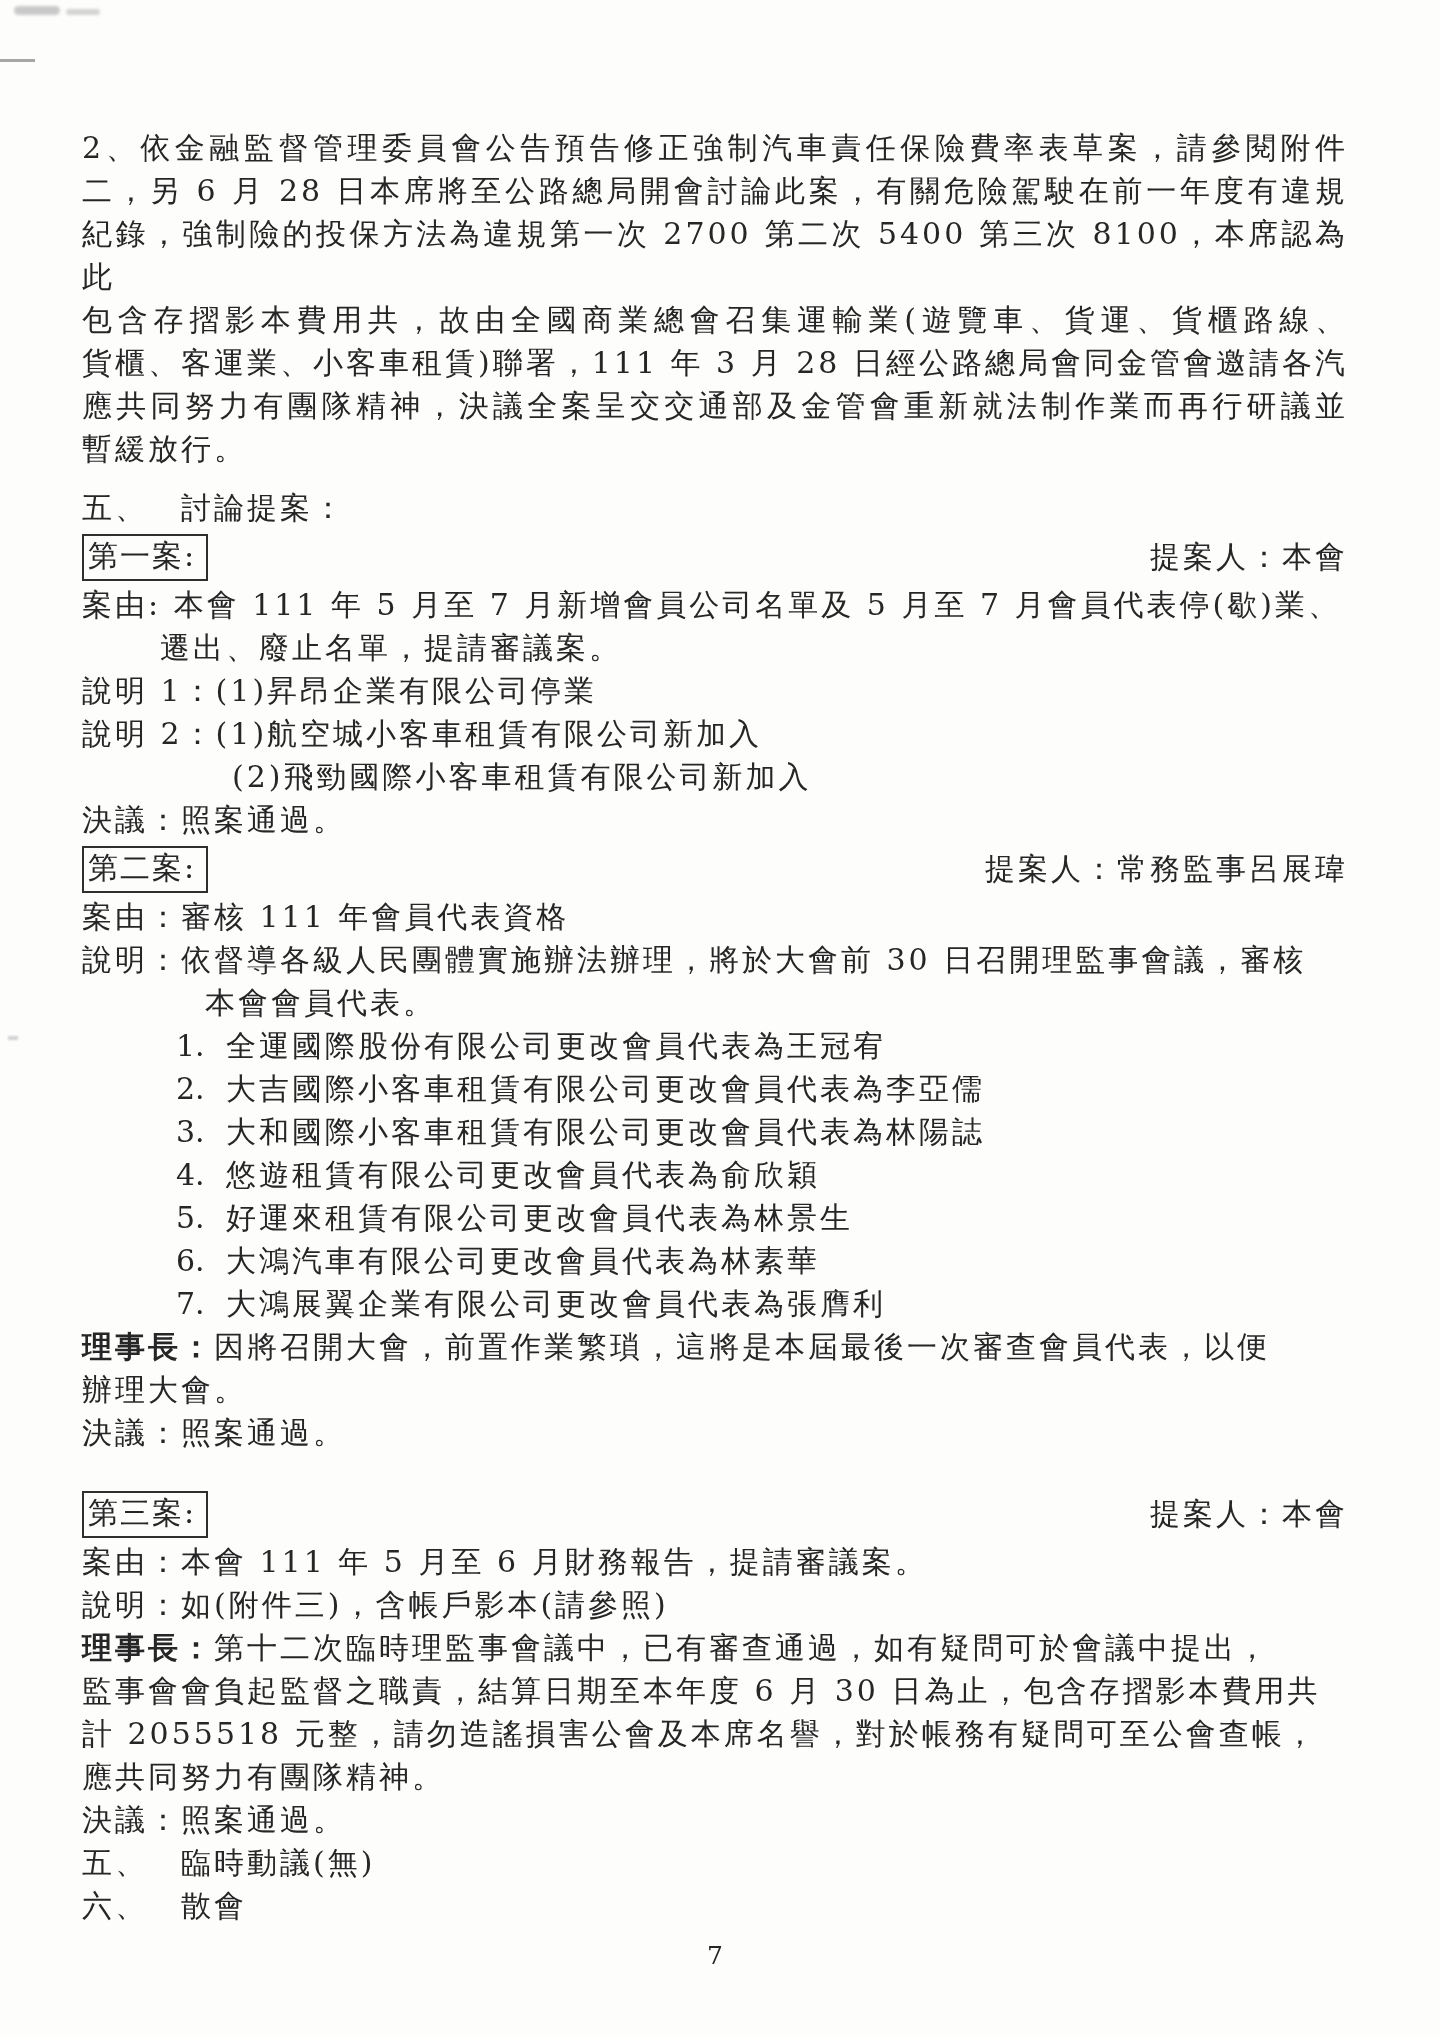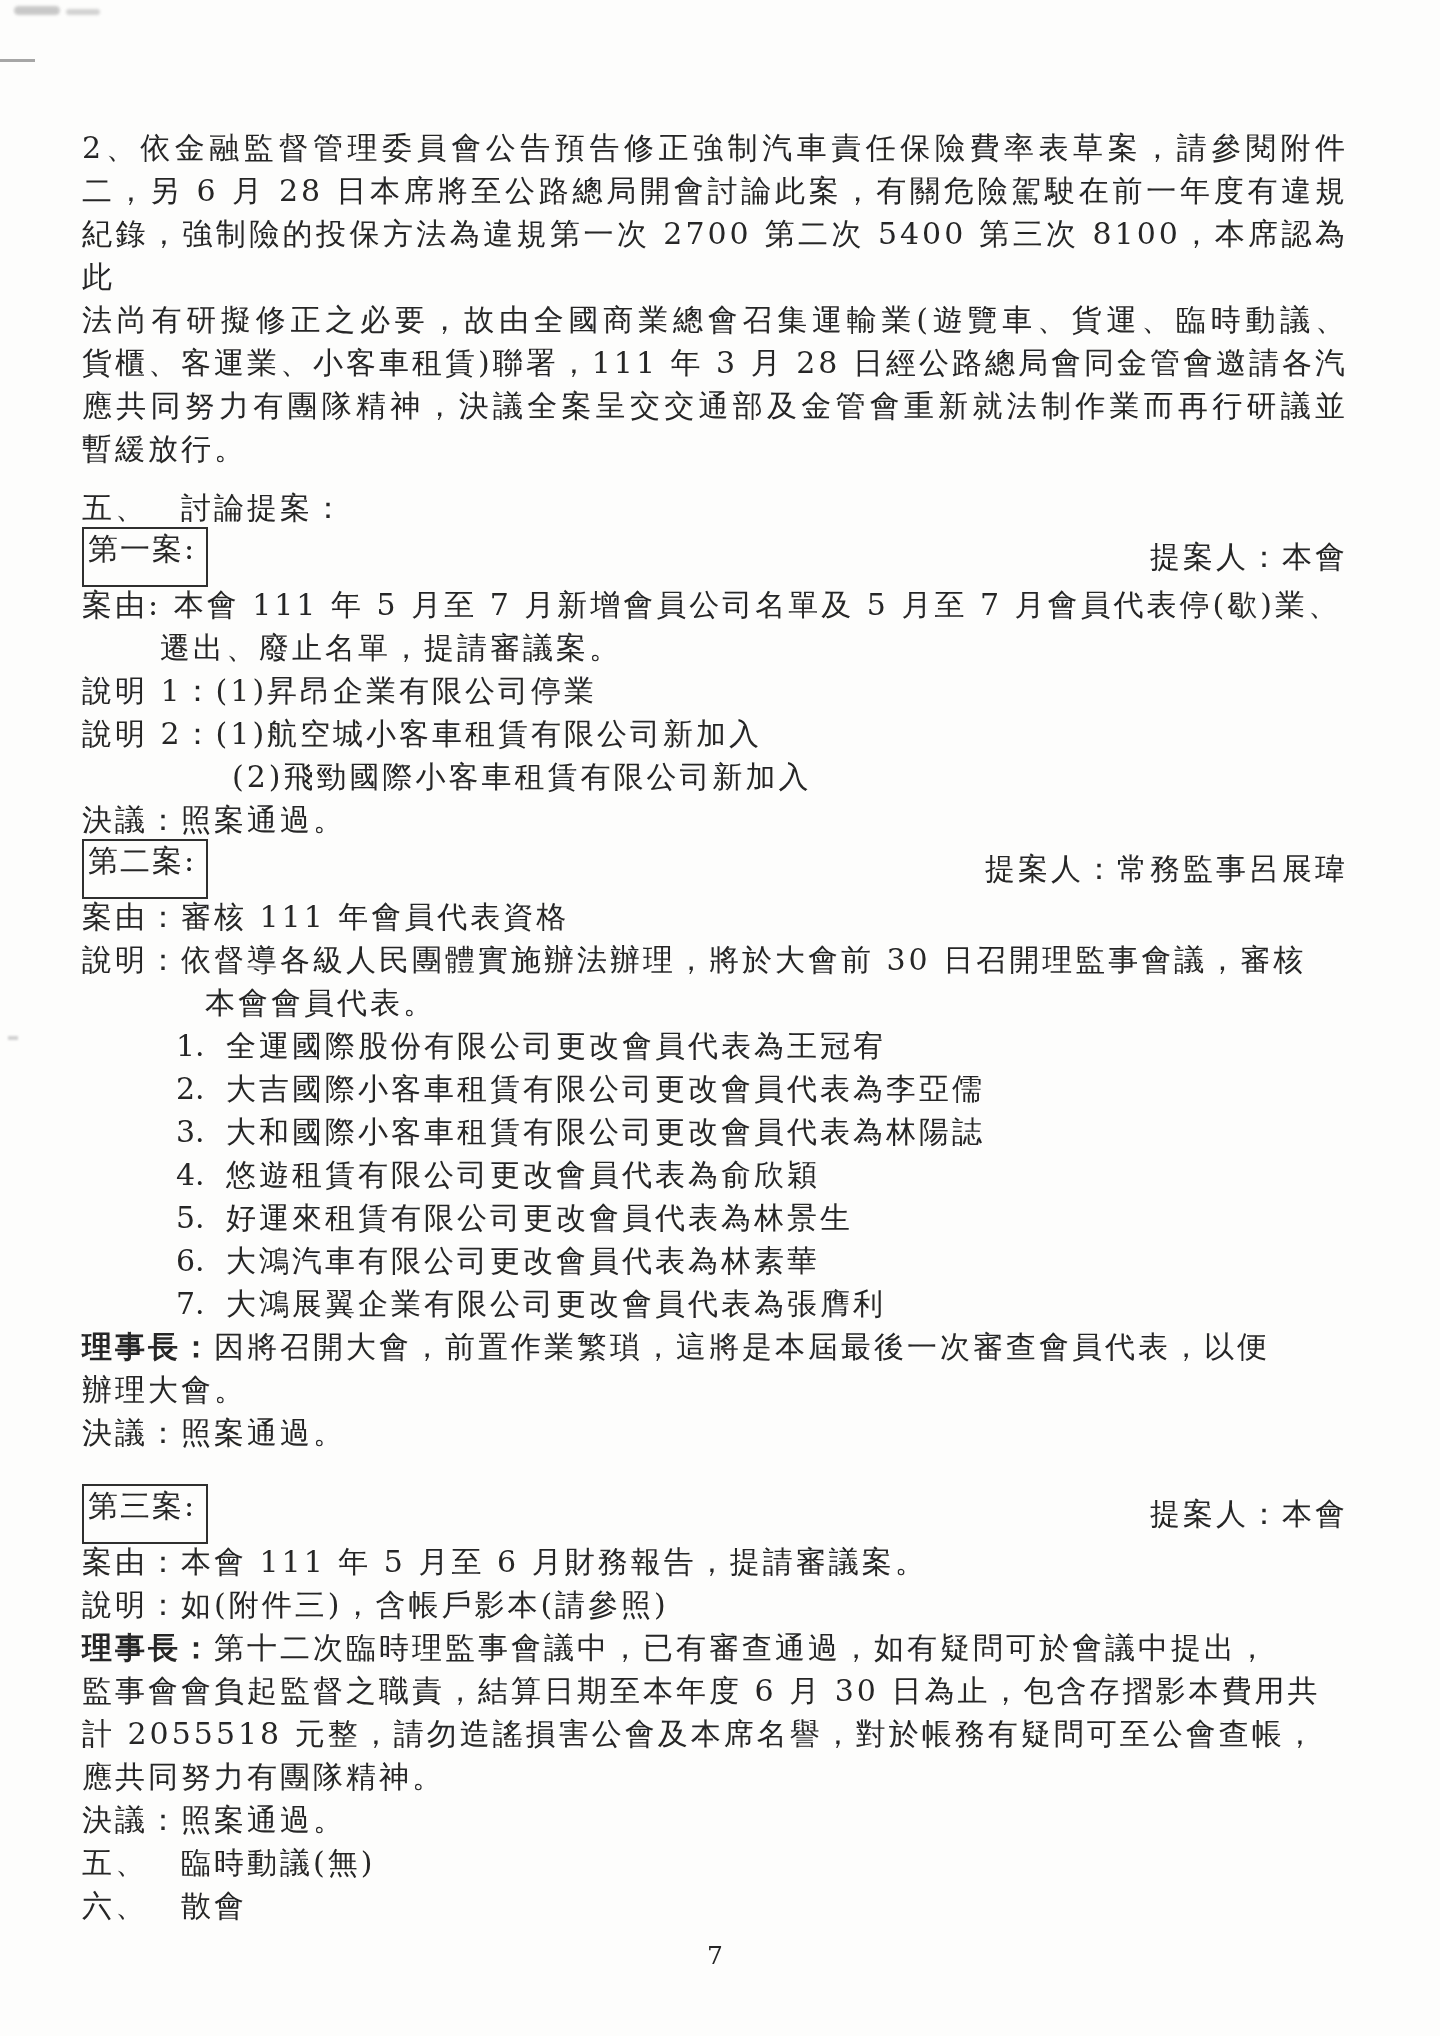--- a/index.html
+++ b/index.html
@@ -37,21 +37,21 @@
   .case-header {
     display: flex;
     justify-content: space-between;
     align-items: center;
     height: 52px;
     margin-top: 2px;
   }
   .case-header.big-gap { margin-top: 34px; }
   .case-box {
     border: 2px solid #2f2f2f;
-    padding: 0px 10px 16px 4px;
+    padding: 0px 10px 3px 4px;
     font-size: 30px;
     letter-spacing: 2px;
     line-height: 40px;
   }
   .proposer {
     font-size: 30px;
     letter-spacing: 3px;
   }
   .indent-sub   { padding-left: 78px; }
   .indent-note  { padding-left: 150px; }
@@ -85,21 +85,21 @@
   <div class="artifact smudge-b"></div>
   <div class="artifact edge-line"></div>
   <div class="artifact edge-dot"></div>
 
   <div class="content">
 
     <div>
       <div class="line just">2、依金融監督管理委員會公告預告修正強制汽車責任保險費率表草案，請參閱附件</div>
       <div class="line just">二，另 6 月 28 日本席將至公路總局開會討論此案，有關危險駕駛在前一年度有違規</div>
       <div class="line just">紀錄，強制險的投保方法為違規第一次 2700 第二次 5400 第三次 8100，本席認為此</div>
-      <div class="line just">法尚有研擬修正之必要，故由全國商業總會召集運輸業(遊覽車、貨運、臨時動議、</div>
+      <div class="line just">包含存摺影本費用共，故由全國商業總會召集運輸業(遊覽車、貨運、貨櫃路線、</div>
       <div class="line just">貨櫃、客運業、小客車租賃)聯署，111 年 3 月 28 日經公路總局會同金管會邀請各汽</div>
       <div class="line just">應共同努力有團隊精神，決議全案呈交交通部及金管會重新就法制作業而再行研議並</div>
       <div class="line">暫緩放行。</div>
     </div>
 
     <div class="line gap-before-heading">五、　討論提案：</div>
 
     <div>
       <div class="case-header">
         <span class="case-box">第一案:</span>

